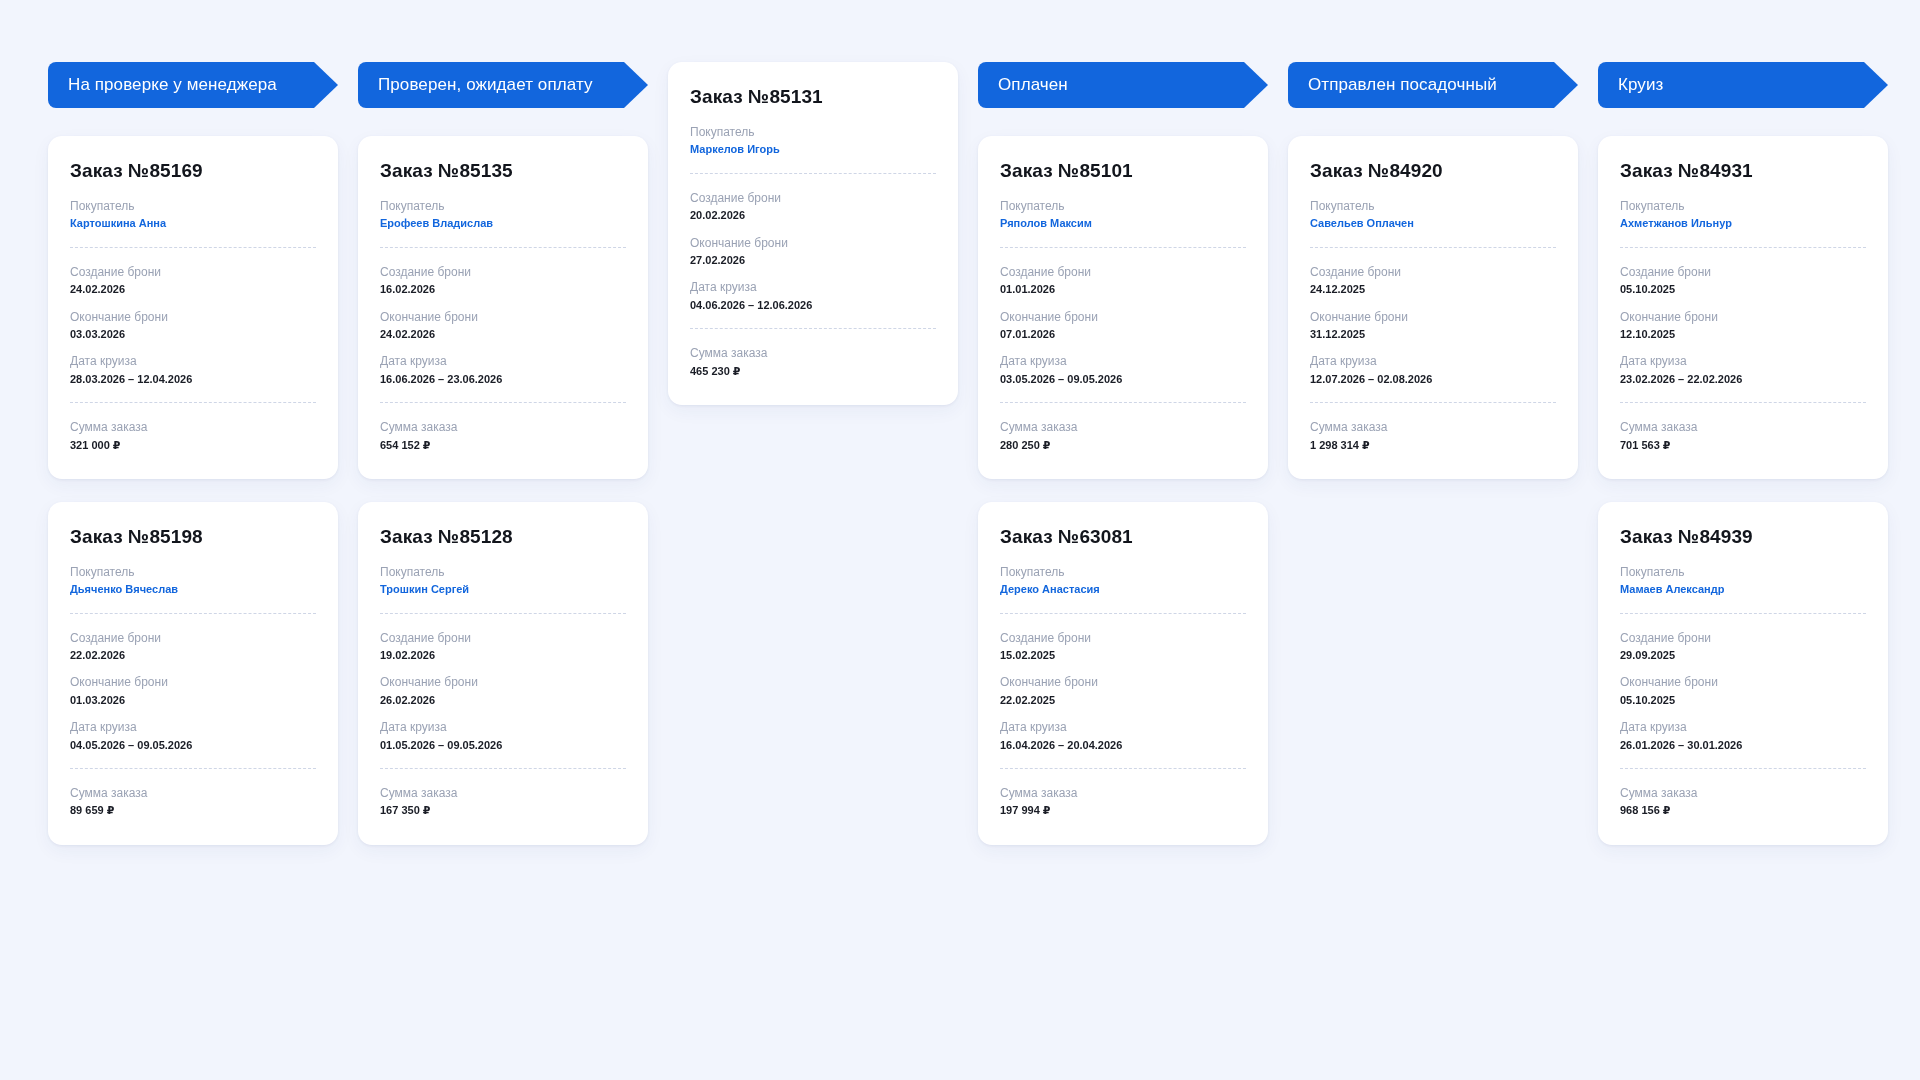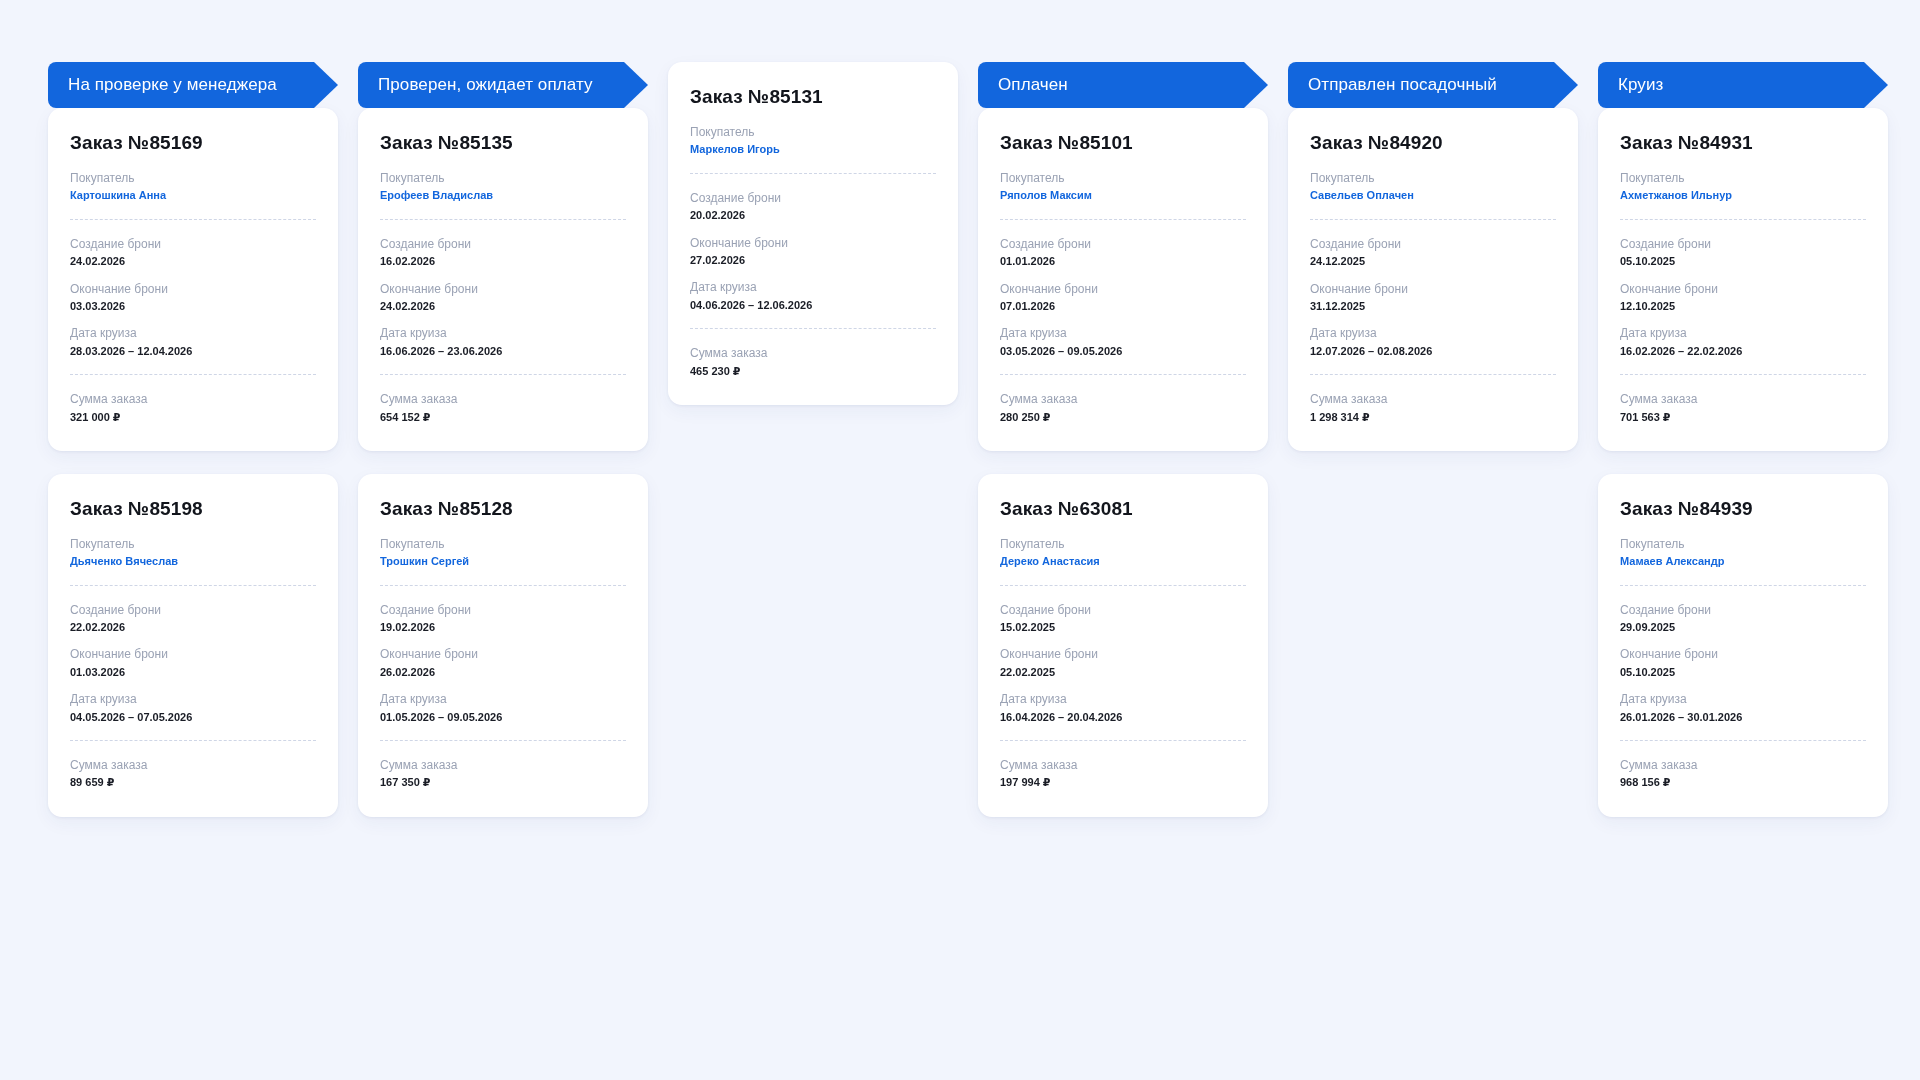--- a/index.html
+++ b/index.html
@@ -27,20 +27,21 @@
     width: 290px;
     flex: 0 0 290px;
     display: flex;
     flex-direction: column;
   }
 
   
   .col-head {
     position: relative;
     height: 46px;
+    margin-bottom: 28px;
   }
 
   .tag {
     position: absolute;
     left: 0;
     top: 0;
     width: 290px;
     height: 46px;
     background: #1266dd;
     color: #ffffff;
@@ -161,21 +162,21 @@
             <div class="field">
               <div class="field-label">Создание брони</div>
               <div class="field-value">22.02.2026</div>
             </div>
             <div class="field">
               <div class="field-label">Окончание брони</div>
               <div class="field-value">01.03.2026</div>
             </div>
             <div class="field">
               <div class="field-label">Дата круиза</div>
-              <div class="field-value">04.05.2026 – 07.05.2026</div>
+              <div class="field-value">04.05.2026 – 09.05.2026</div>
             </div>
           </div>
           <hr class="divider">
           <div class="section sect-sum">
             <div class="field">
               <div class="field-label">Сумма заказа</div>
               <div class="field-value">89 659 ₽</div>
             </div>
           </div>
         </div>
@@ -410,21 +411,21 @@
             <div class="field">
               <div class="field-label">Создание брони</div>
               <div class="field-value">05.10.2025</div>
             </div>
             <div class="field">
               <div class="field-label">Окончание брони</div>
               <div class="field-value">12.10.2025</div>
             </div>
             <div class="field">
               <div class="field-label">Дата круиза</div>
-              <div class="field-value">16.02.2026 – 22.02.2026</div>
+              <div class="field-value">23.02.2026 – 22.02.2026</div>
             </div>
           </div>
           <hr class="divider">
           <div class="section sect-sum">
             <div class="field">
               <div class="field-label">Сумма заказа</div>
               <div class="field-value">701 563 ₽</div>
             </div>
           </div>
         </div>

